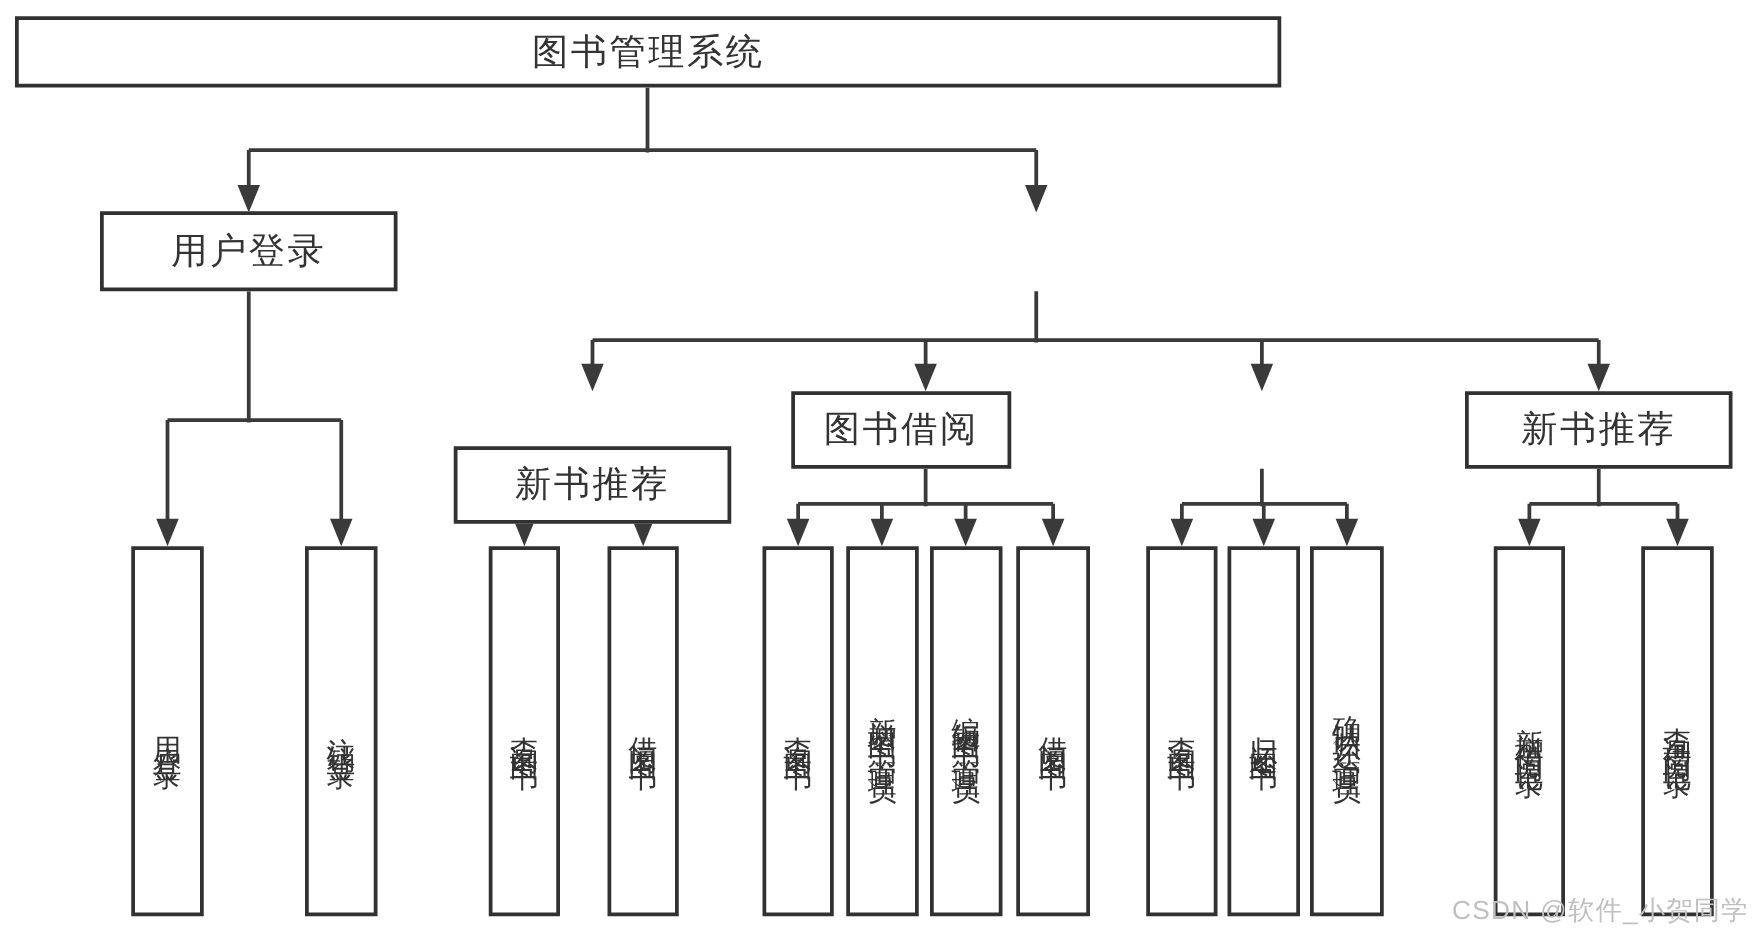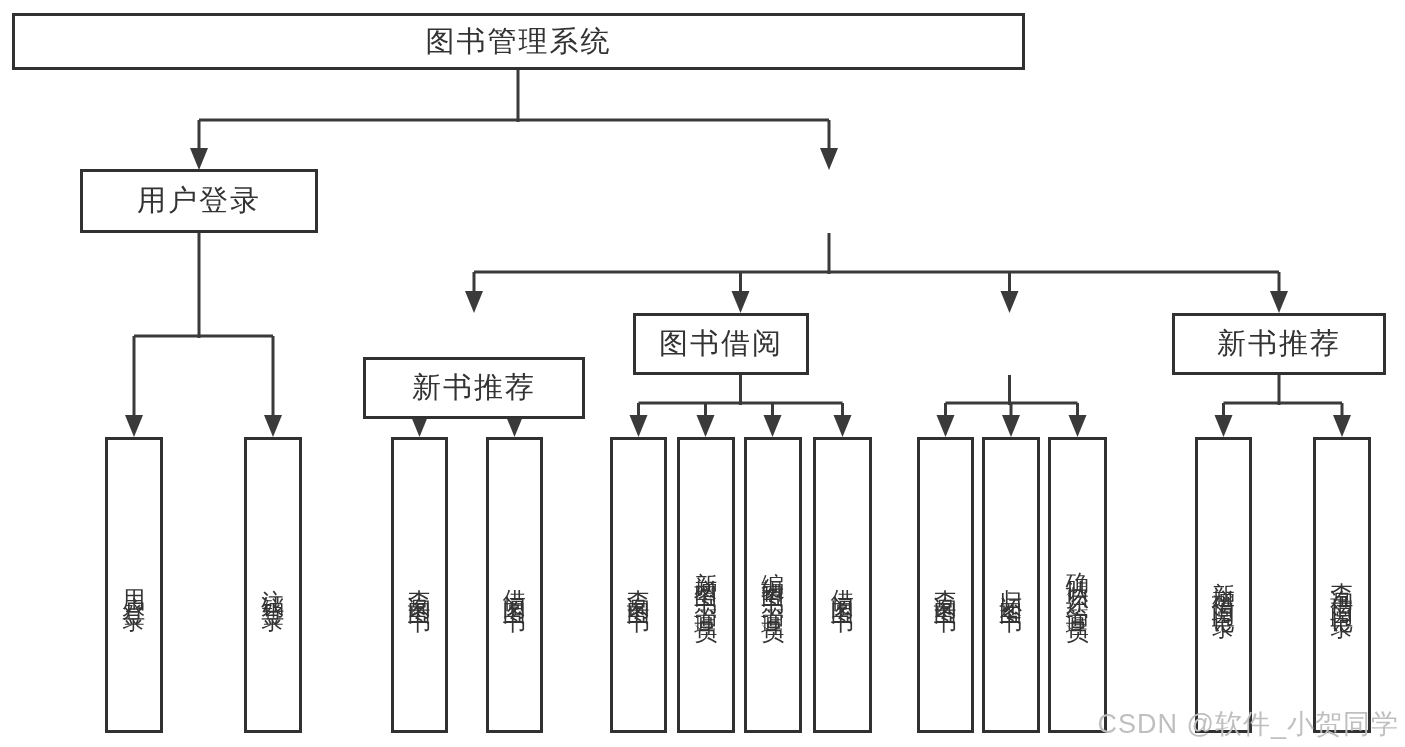--- a/index.html
+++ b/index.html
@@ -22,21 +22,21 @@
   .hbox{font-size:29px;letter-spacing:2px;white-space:nowrap;}
   .vtext{
     writing-mode:vertical-rl;text-orientation:mixed;
     font-size:23px;letter-spacing:7px;line-height:1.15;
   }
   svg.connector{position:absolute;left:0;top:0;z-index:1;pointer-events:none;}
   .connector path{stroke:var(--line);stroke-width:3;fill:none;}
   .connector polygon{fill:var(--line);stroke:none;}
   .watermark{
     position:absolute;right:6px;bottom:5px;z-index:6;
-    font-size:27px;letter-spacing:1px;color:var(--watermark);white-space:nowrap;
+    font-size:21px;letter-spacing:1px;color:var(--watermark);white-space:nowrap;
   }
 </style>
 </head>
 <body>
 
 <div class="stage">
 
   <svg class="connector" width="1405" height="747" viewBox="0 0 1405 747">
 
     <path d="M518 70 V122 M199 120 H829 M199 120 V152 M829 120 V152"></path>

